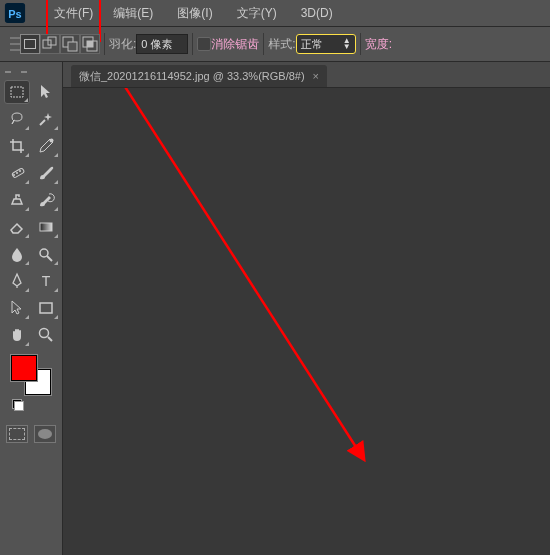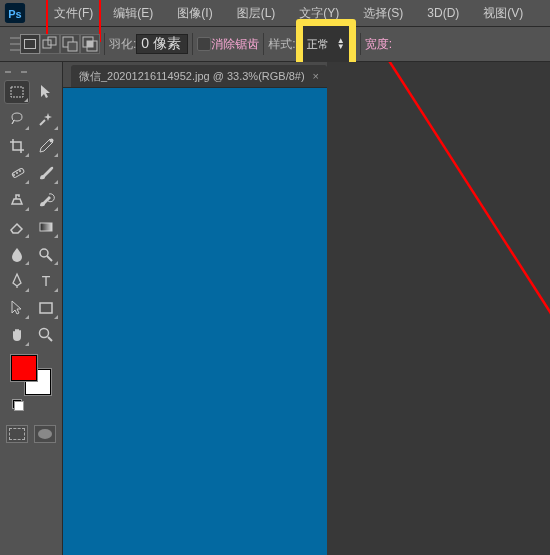--- a/index.html
+++ b/index.html
@@ -8,23 +8,23 @@
 .logo{width:28px;height:36px;display:flex;align-items:center;justify-content:flex-start;margin-right:14px}
 .menu-item{padding:3px 12px;cursor:default;white-space:nowrap}
 .menu-item.hl{border:2px solid #ff0000;padding:18px 6px}
 .optbar{height:36px;background:#535353;border-top:1px solid #2a2a2a;border-bottom:1px solid #2a2a2a;display:flex;align-items:center;padding:0 10px;font-size:12px;color:#bbb;}
 .opt-dragger{width:10px;height:18px;display:flex;flex-direction:column;justify-content:space-around}
 .opt-dragger span{height:2px;background:#777}
 .shape-btn{width:20px;height:20px;border:1px solid #666;display:flex;align-items:center;justify-content:center;background:#4a4a4a}
 .shape-btn.active{background:#3a3a3a;border-color:#888}
 .sq-ic{width:12px;height:10px;border:1px solid #bbb}
 .sep{width:1px;height:22px;background:#393939;margin:0 4px}
-.feather-inp{width:52px;height:20px;background:#333;border:1px solid #222;color:#ddd;font-size:14px;padding:0 4px;display:flex;align-items:center}
+.feather-inp{width:52px;height:20px;background:#333;border:1px solid #222;color:#ddd;font-size:11px;padding:0 4px;display:flex;align-items:center}
 .chk{width:14px;height:14px;border:1px solid #666;background:#404040;border-radius:2px}
-.style-sel{width:60px;height:20px;background:#333;border:7px solid #fde047;color:#ddd;font-size:11px;display:flex;align-items:center;justify-content:space-between;padding:18px 4px;border-radius:3px}
+.style-sel{width:60px;height:20px;background:#333;border:1px solid #fde047;color:#ddd;font-size:11px;display:flex;align-items:center;justify-content:space-between;padding:0 4px;border-radius:3px}
 .lbl{color:#bbb}
 .lbl.dim{color:#f9a8d4}
 .body-row{display:flex;height:calc(100% - 62px)}
 .toolcol{width:63px;background:#535353;border-right:1px solid #2a2a2a;display:flex;flex-direction:column;align-items:center;padding-top:6px}
 .tc-handle{width:56px;height:8px;display:flex;align-items:center;justify-content:flex-start;padding-left:2px;margin-bottom:4px}
 .tc-handle span{width:6px;height:2px;background:#888;margin-right:10px}
 .tool-grid{display:grid;grid-template-columns:26px 26px;gap:3px 3px}
 .tool{width:26px;height:24px;display:flex;align-items:center;justify-content:center;color:#ccc;position:relative}
 .tool.sel{background:#3a3a3a;border:1px solid #666;border-radius:3px}
 .tri{position:absolute;right:1px;bottom:1px;width:0;height:0;border-left:4px solid transparent;border-bottom:4px solid #aaa}
@@ -32,46 +32,43 @@
 .sw-fg{position:absolute;top:0;left:0;width:26px;height:26px;background:#ff0000;border:1px solid #000;box-shadow:0 0 0 1px #888}
 .sw-bg{position:absolute;bottom:0;right:0;width:26px;height:26px;background:#fff;border:1px solid #000;box-shadow:0 0 0 1px #888}
 .mini-sw{position:absolute;left:2px;bottom:-2px;width:12px;height:12px}
 .mini-sw::before{content:"";position:absolute;top:0;left:0;width:8px;height:8px;background:#000;border:1px solid #999}
 .mini-sw::after{content:"";position:absolute;bottom:0;right:0;width:8px;height:8px;background:#fff;border:1px solid #999}
 .mode-row{margin-top:16px;display:flex;gap:6px}
 .mode-btn{width:22px;height:18px;border:1px solid #777;background:#4a4a4a;position:relative}
 .mode-btn.a::after{content:"";position:absolute;inset:2px;border:1px dashed #aaa}
 .mode-btn.b{background:#4a4a4a}
 .mode-btn.b::after{content:"";position:absolute;inset:3px;background:#888;border-radius:50%}
-.canvas-area{flex:1;background:#0369a1;display:flex;}
+.canvas-area{flex:1;background:#0369a1;display:flex;flex-direction:column}
 .tabbar{height:26px;background:#4a4a4a;border-bottom:1px solid #2a2a2a;display:flex;align-items:flex-end;padding-left:8px}
 .doc-tab{height:22px;background:#383838;color:#bbb;font-size:11px;padding:0 8px;display:flex;align-items:center;gap:8px;border-top-left-radius:3px;border-top-right-radius:3px}
 .doc-tab .x{color:#999;font-size:11px}
 .canvas{flex:1;background:#383838;position:relative}
 .arrow-svg{position:absolute;top:0;left:0;pointer-events:none}
 svg.ic{width:18px;height:18px}
 </style>
 </head>
 <body>
 
 <div class="menubar">
   <div class="logo">
     <svg viewBox="0 0 24 24" width="22" height="22">
         <rect x="1" y="1" width="22" height="22" rx="3" fill="#001d33"></rect>
         <text x="12" y="17" text-anchor="middle" font-size="12" font-weight="bold" fill="#4fb4ff" font-family="Arial">Ps</text>
       </svg>
   </div>
   <div class="menu-item hl">文件(F)</div>
   <div class="menu-item">编辑(E)</div>
   <div class="menu-item">图像(I)</div>
-  <div class="menu-item">图层(L)</div>
   <div class="menu-item">文字(Y)</div>
-  <div class="menu-item">选择(S)</div>
   <div class="menu-item">3D(D)</div>
-  <div class="menu-item">视图(V)</div>
 </div>
 
 <div class="optbar">
   <div class="opt-dragger">
       <span></span>
       <span></span>
       <span></span>
     </div>
   <div class="shape-btn active">
       <div class="sq-ic"></div>

